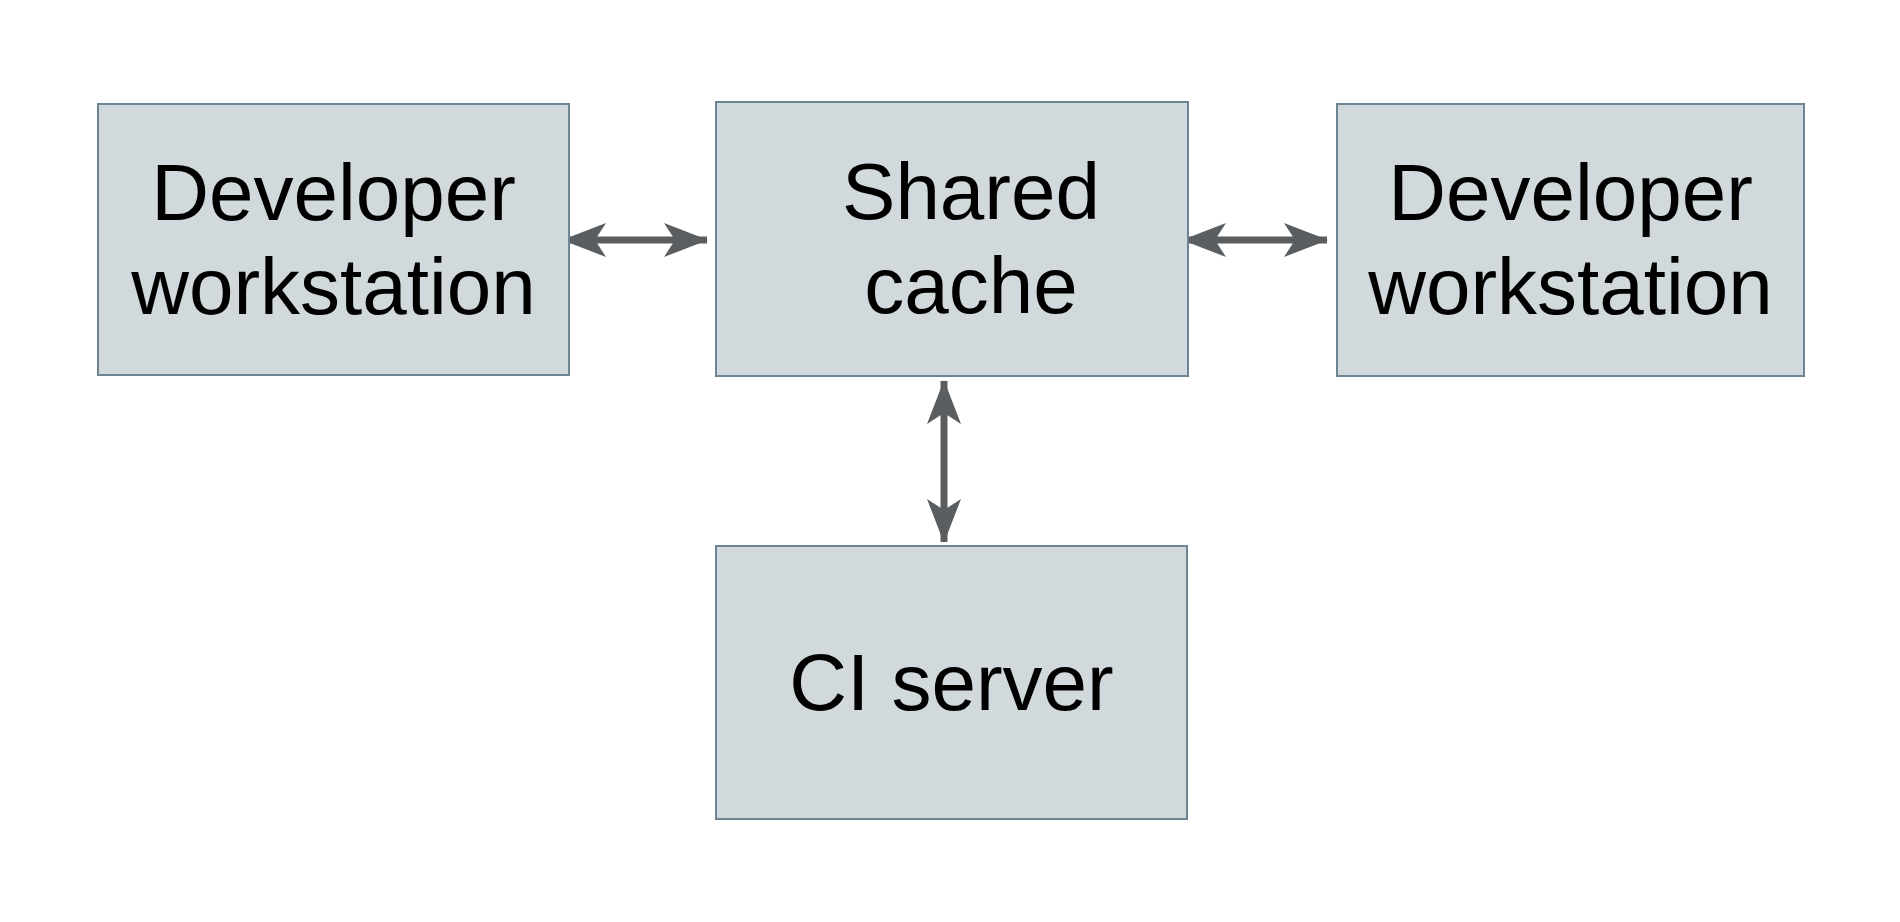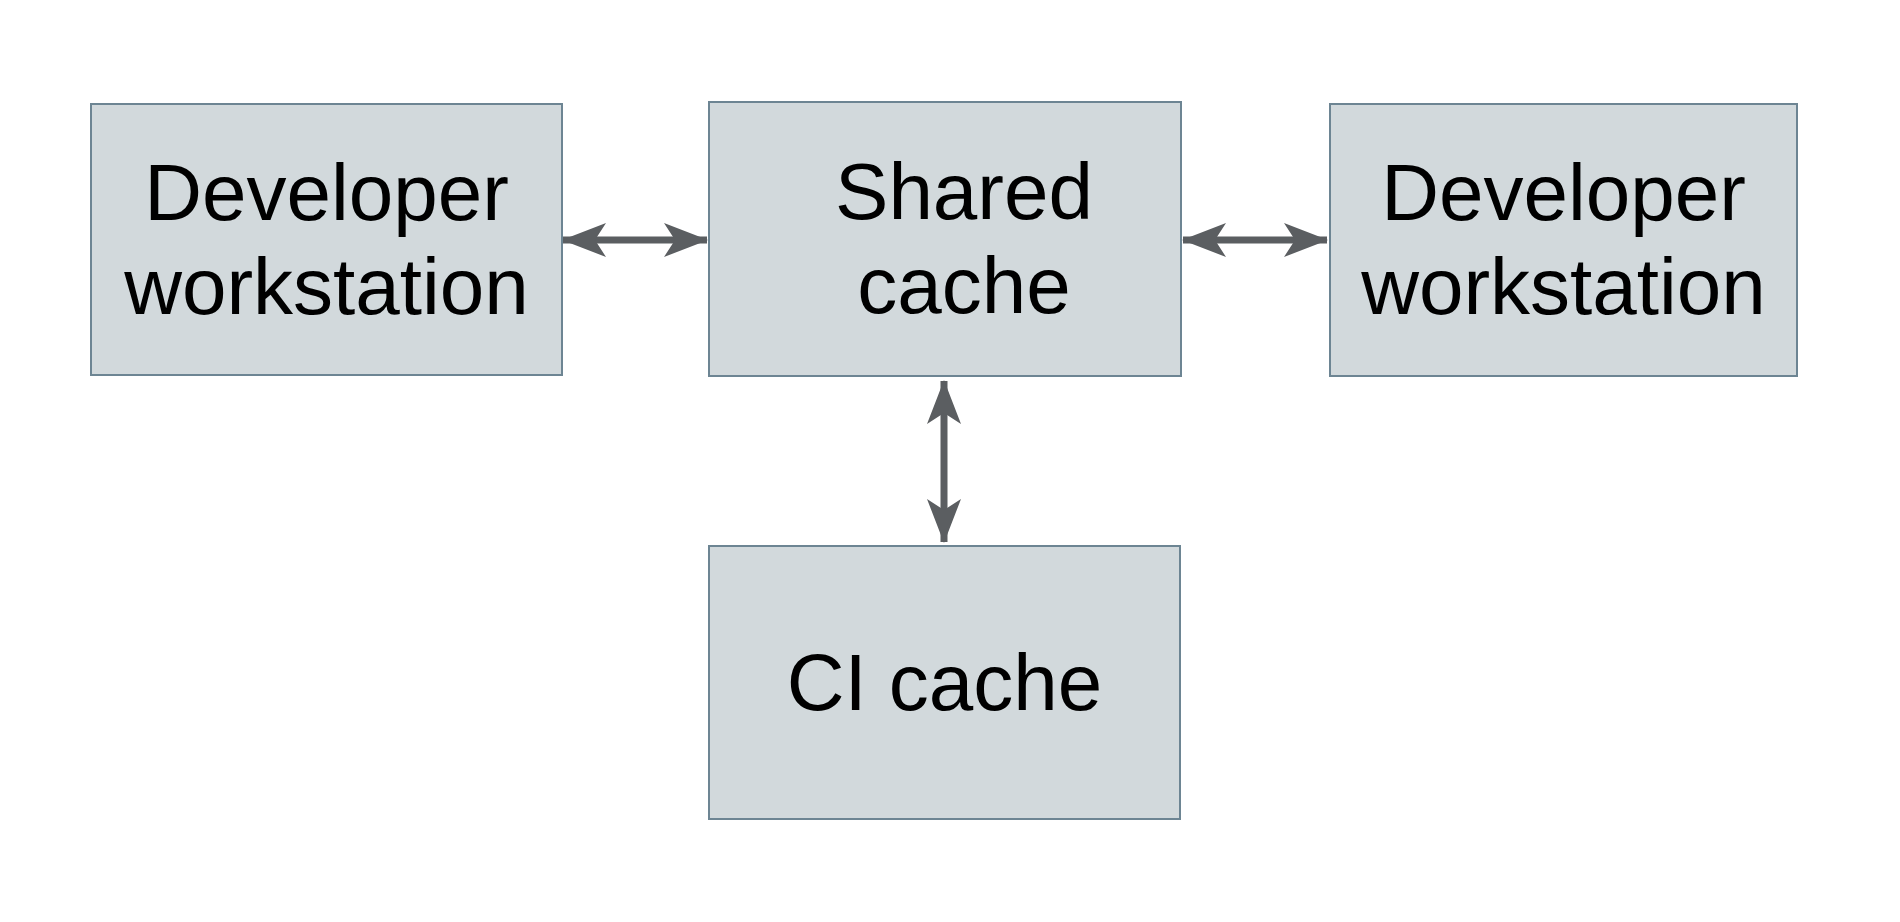--- a/index.html
+++ b/index.html
@@ -38,20 +38,21 @@
     fill: var(--arrow);
     stroke: none;
   }
   .node {
     position: absolute;
     background: var(--node-fill);
     border: 2px solid var(--node-border);
     display: flex;
     align-items: center;
     justify-content: center;
+    margin-left: 7px;
   }
   .node-label {
     font-size: 80px;
     line-height: 1.175;
     color: var(--label-text);
     text-align: center;
     white-space: pre-line;
     letter-spacing: 0px;
   }
   .node-dev-left   { left: 90px;   top: 103px; width: 473px; height: 273px; }
@@ -84,16 +85,16 @@
     <span class="node-label">Shared
 cache</span>
   </div>
 
   <div class="node node-dev-right">
     <span class="node-label">Developer
 workstation</span>
   </div>
 
   <div class="node node-ci">
-    <span class="node-label">CI cache</span>
+    <span class="node-label">CI server</span>
   </div>
 
 </div>
 
 </body></html>

